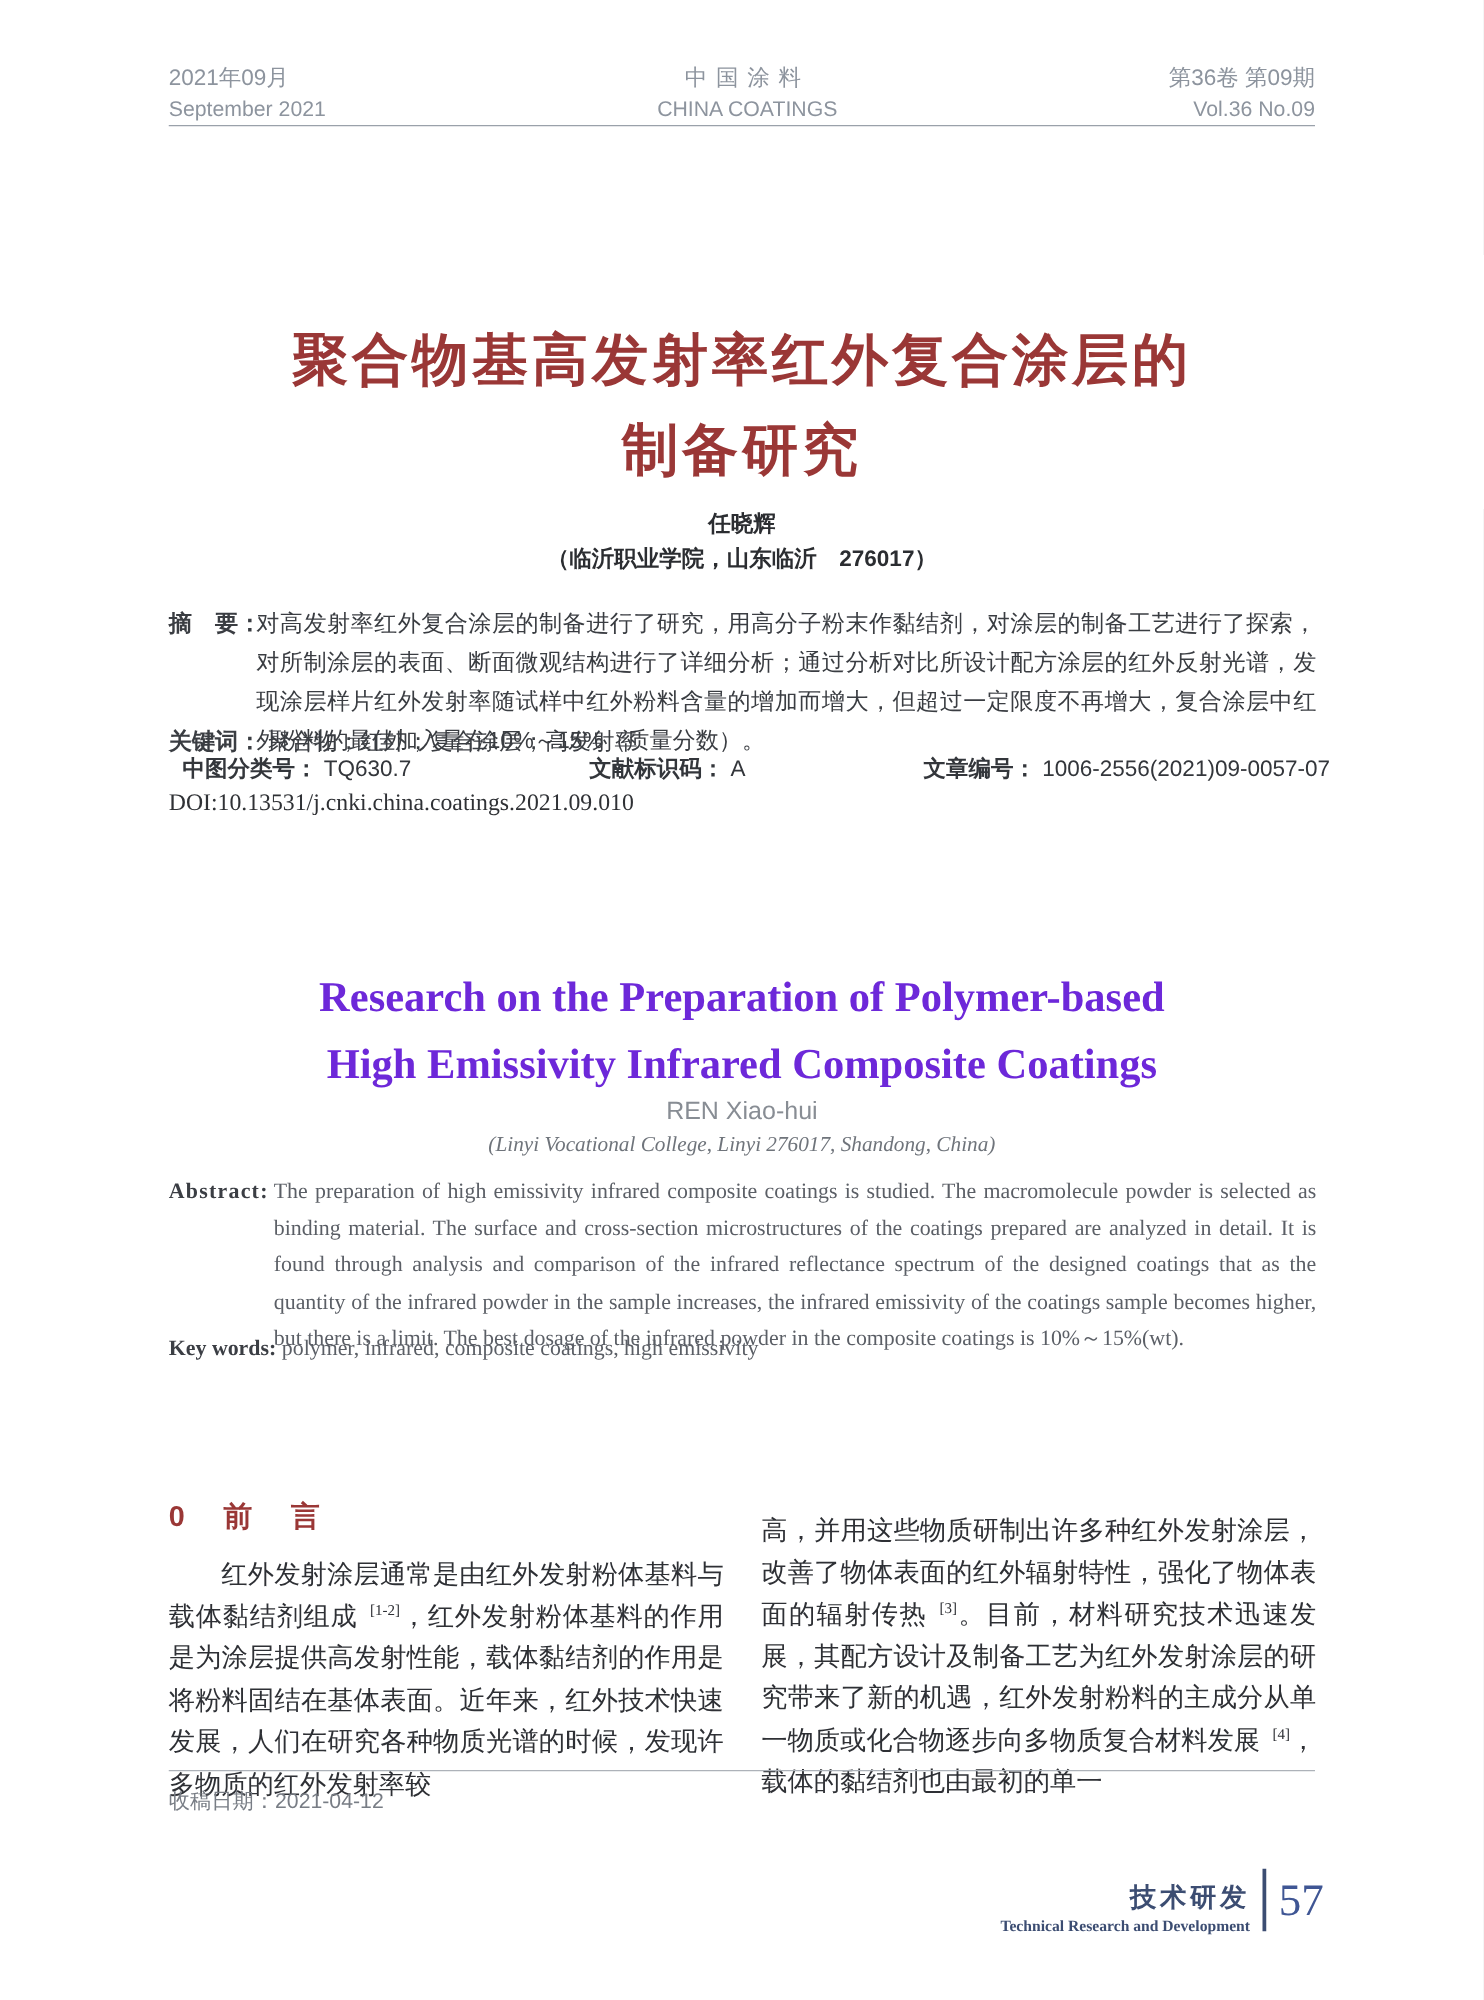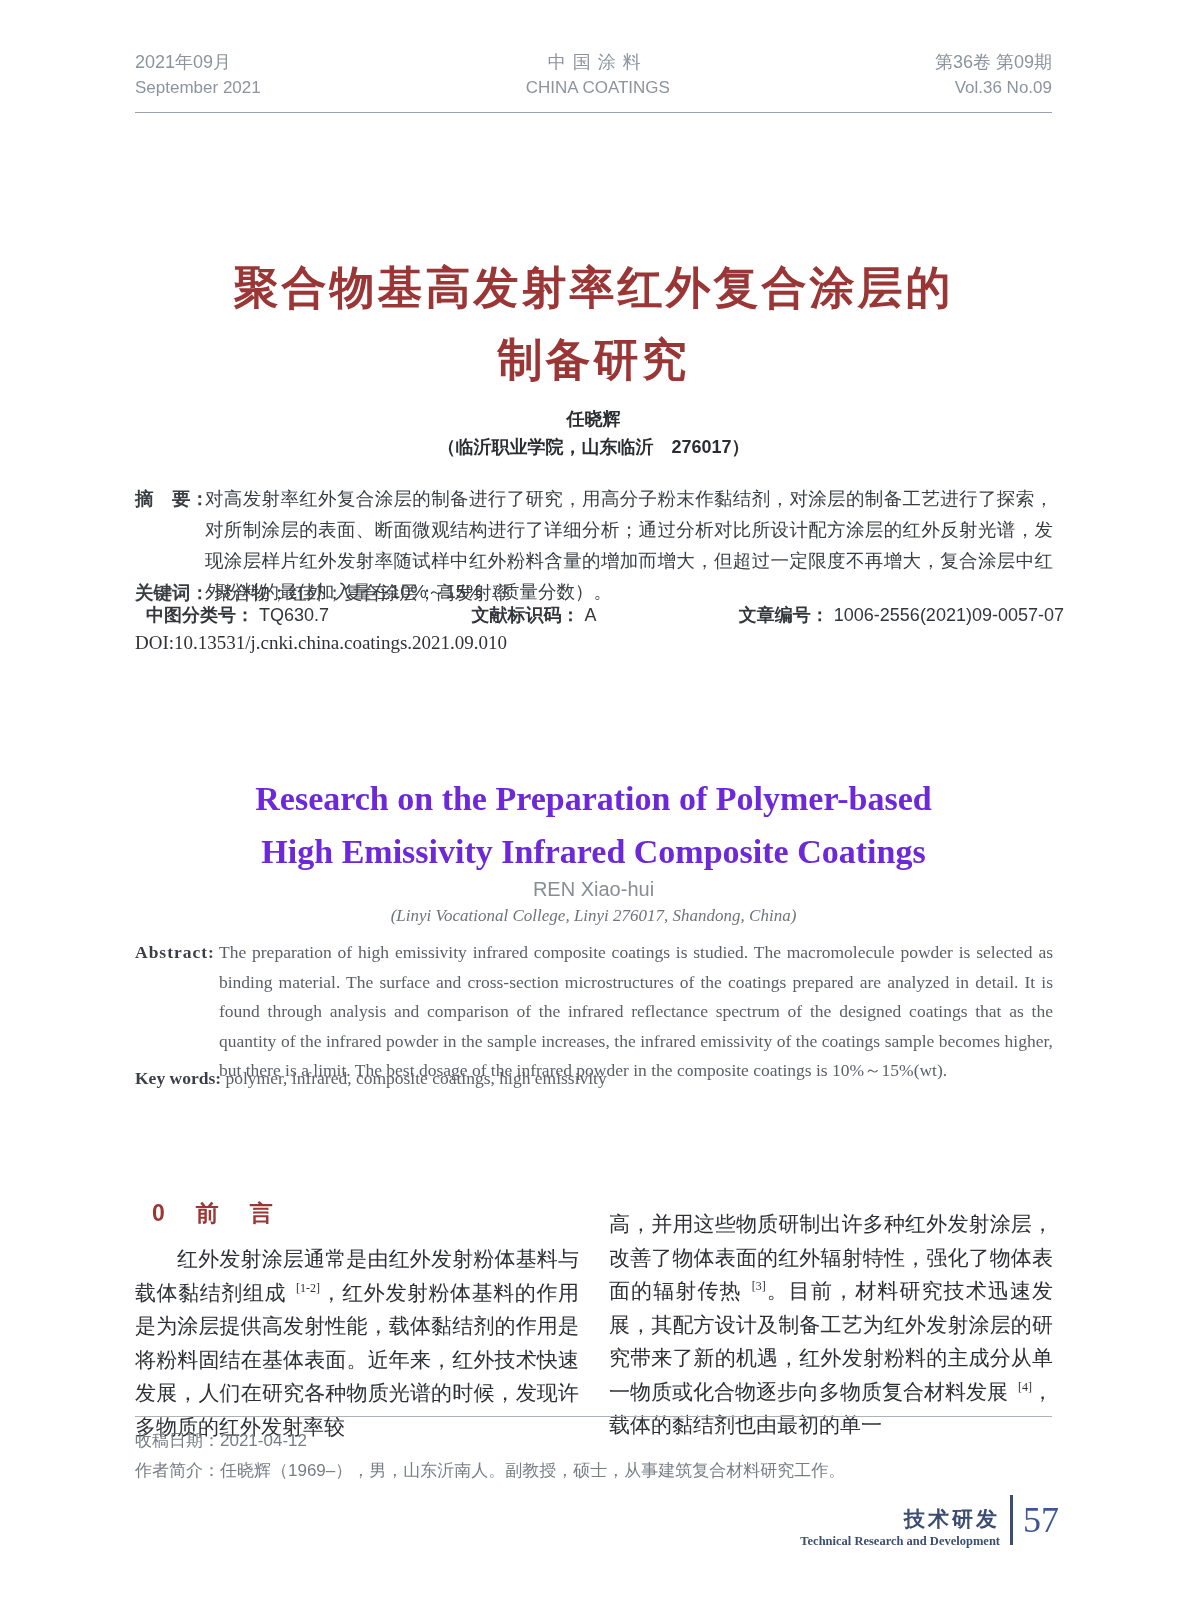--- a/index.html
+++ b/index.html
@@ -7,21 +7,21 @@
   body { font-family:"Liberation Sans", sans-serif; }
   .page {
     position:relative; width:1187px; height:1600px; background:#ffffff;
     margin:0 auto; overflow:hidden; color:#2f3135;
   }
 
   
   .jheader {
     position:absolute; top:50px; left:135px; right:135px;
     display:flex; justify-content:space-between; align-items:flex-end;
-    color:#8d949e; padding-bottom:12px; border-bottom:1.5px solid #9aa1aa;
+    color:#8d949e; border-bottom:1.5px solid #9aa1aa;
   }
   .jheader .cell { line-height:25px; font-size:17px; }
   .jheader .cn-line { font-size:18px; }
   .jheader .c-center { text-align:center; }
   .jheader .c-center .cn-line { letter-spacing:7px; }
   .jheader .c-right { text-align:right; }
 
   
   .cn-title {
     position:absolute; top:252px; left:0; width:100%; text-align:center;
@@ -88,21 +88,20 @@
 
   
   .columns {
     position:absolute; top:1198px; left:135px; width:918px;
     display:flex; gap:30px;
   }
   .col { flex:1; }
   .sec-head {
     color:#9a3736; font-size:23px; font-weight:700; letter-spacing:4px;
     margin-bottom:14px;
-    margin-left:17px;
   }
   .body-p {
     font-family:"Liberation Serif", serif;
     font-size:21px; line-height:33.5px; color:#2e3035; text-align:justify;
   }
   .body-p.indent { text-indent:2em; }
   .col-right { padding-top:10px; }
   sup.ref { font-size:12px; line-height:0;padding-left:10px; }
 
   
@@ -205,23 +204,20 @@
     </div>
     <div class="col col-right">
       <p class="body-p"><span>高，并用这些物质研制出许多种红外发射涂层，改善了物体表面的红外辐射特性，强化了物体表面的辐射传热</span><sup class="ref">[3]</sup><span>。目前，材料研究技术迅速发展，其配方设计及制备工艺为红外发射涂层的研究带来了新的机遇，红外发射粉料的主成分从单一物质或化合物逐步向多物质复合材料发展</span><sup class="ref">[4]</sup><span>，载体的黏结剂也由最初的单一</span></p>
     </div>
   </div>
 
   <div class="footnotes">
     <div>
       <span>收稿日期：</span><span>2021-04-12</span>
     </div>
-    <div>
-      <span>作者简介：</span><span>任晓辉（1969–），男，山东沂南人。副教授，硕士，从事建筑复合材料研究工作。</span>
-    </div>
   </div>
 
   <div class="pfooter">
     <div class="ftext">
       <div class="f-cn">技术研发</div>
       <div class="f-en">Technical Research and Development</div>
     </div>
     <div class="bar"></div>
     <div class="pno">57</div>
   </div>

